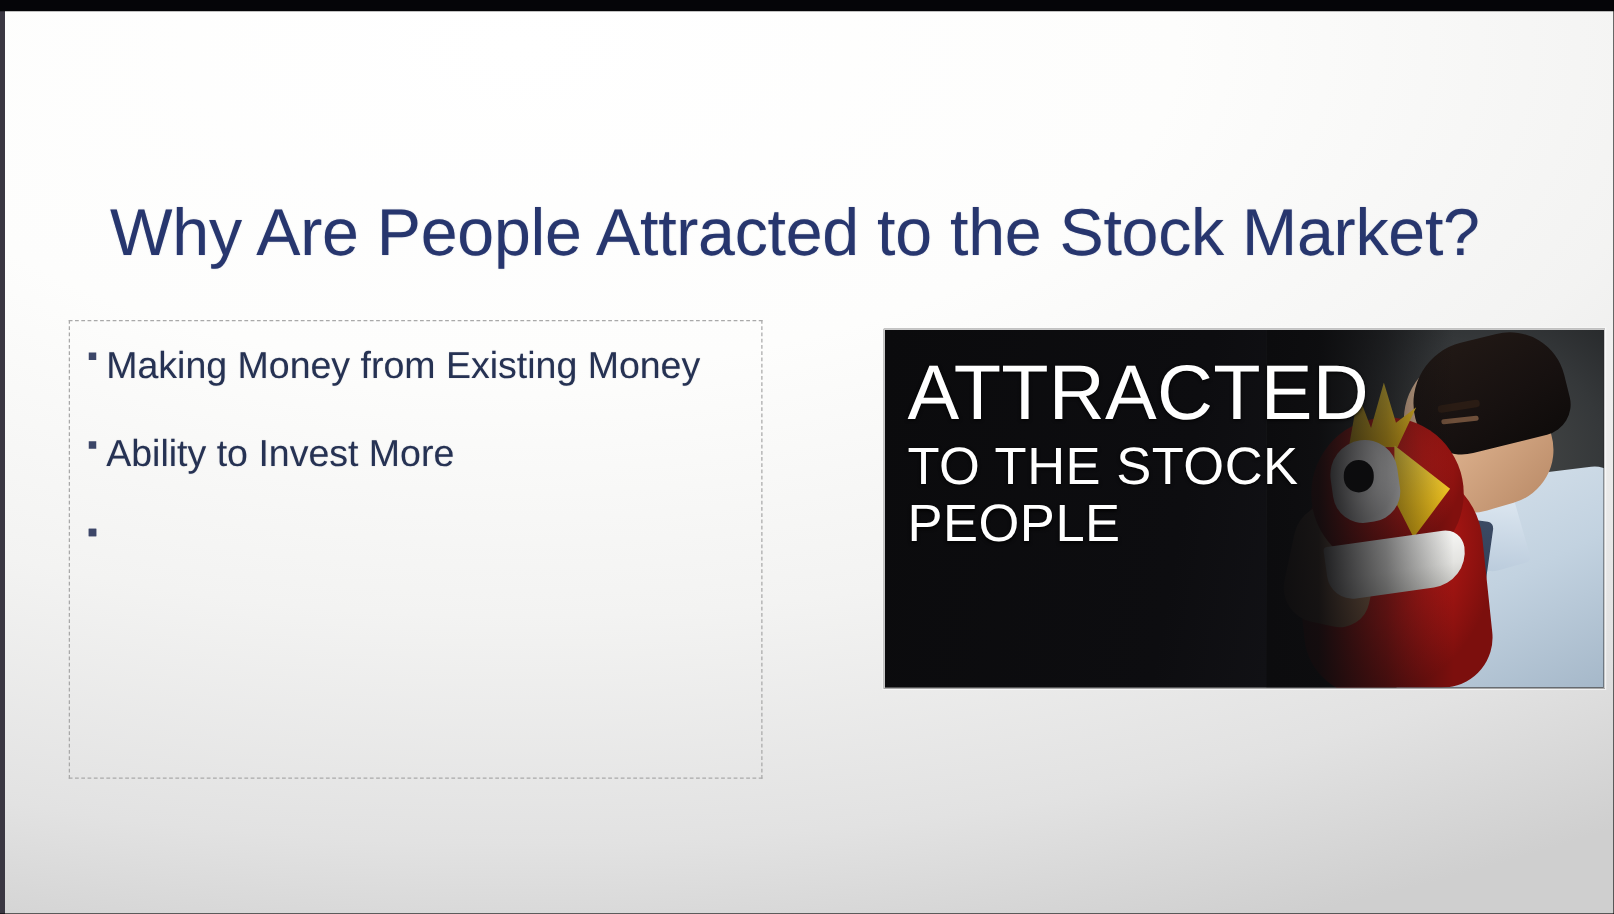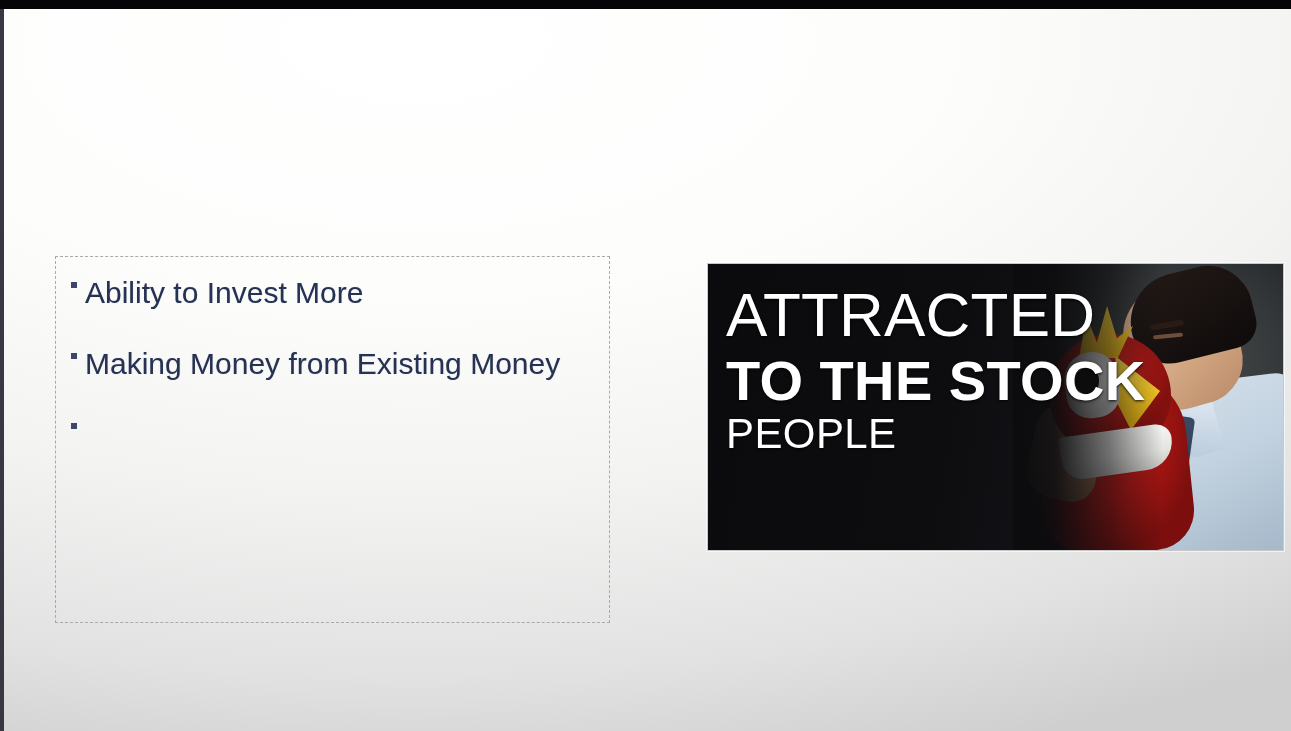--- a/index.html
+++ b/index.html
@@ -323,44 +323,45 @@
     color: #ffffff;
     font-family: "Liberation Sans", sans-serif;
   }
   .pic-line {
     display: block;
     white-space: nowrap;
     text-shadow: 0 1px 3px rgba(0,0,0,0.9);
   }
   #pic-line-1 { font-size: 36px; letter-spacing: 0.6px; line-height: 1.05; font-weight: 400; }
   #pic-line-2 { font-size: 62px; letter-spacing: 0.2px; line-height: 1.06; font-weight: 400; margin-top: 2px; }
-  #pic-line-3 { font-size: 56px; letter-spacing: 0.4px; line-height: 1.1; font-weight: 700; margin-top: 2px; }
+  #pic-line-3 { font-size: 42px; letter-spacing: 0.4px; line-height: 1.1; font-weight: 400; margin-top: 2px; }
   #pic-line-4 { font-size: 42px; letter-spacing: 0.4px; line-height: 1.1; font-weight: 400; }
 </style>
 </head>
 <body>
 
 <div id="video-frame">
 
   <div id="top-letterbox"></div>
   <div id="left-edge-border"></div>
 
   <div id="slide">
 
+    <h1 id="slide-title">Why Are People Attracted to the Stock Market?</h1>
 
     <div id="content-placeholder"></div>
 
     <ul id="bullet-list">
       <li class="bullet-item">
         <span class="bullet-marker"></span>
-        <span class="bullet-text">Ability to Invest More</span>
+        <span class="bullet-text">Making Money from Existing Money</span>
       </li>
       <li class="bullet-item">
         <span class="bullet-marker"></span>
-        <span class="bullet-text">Making Money from Existing Money</span>
+        <span class="bullet-text">Ability to Invest More</span>
       </li>
       <li class="bullet-item">
         <span class="bullet-marker"></span>
       </li>
       <li class="bullet-item">
         <span class="bullet-marker"></span>
       </li>
     </ul>
 
     <div id="picture-block">

